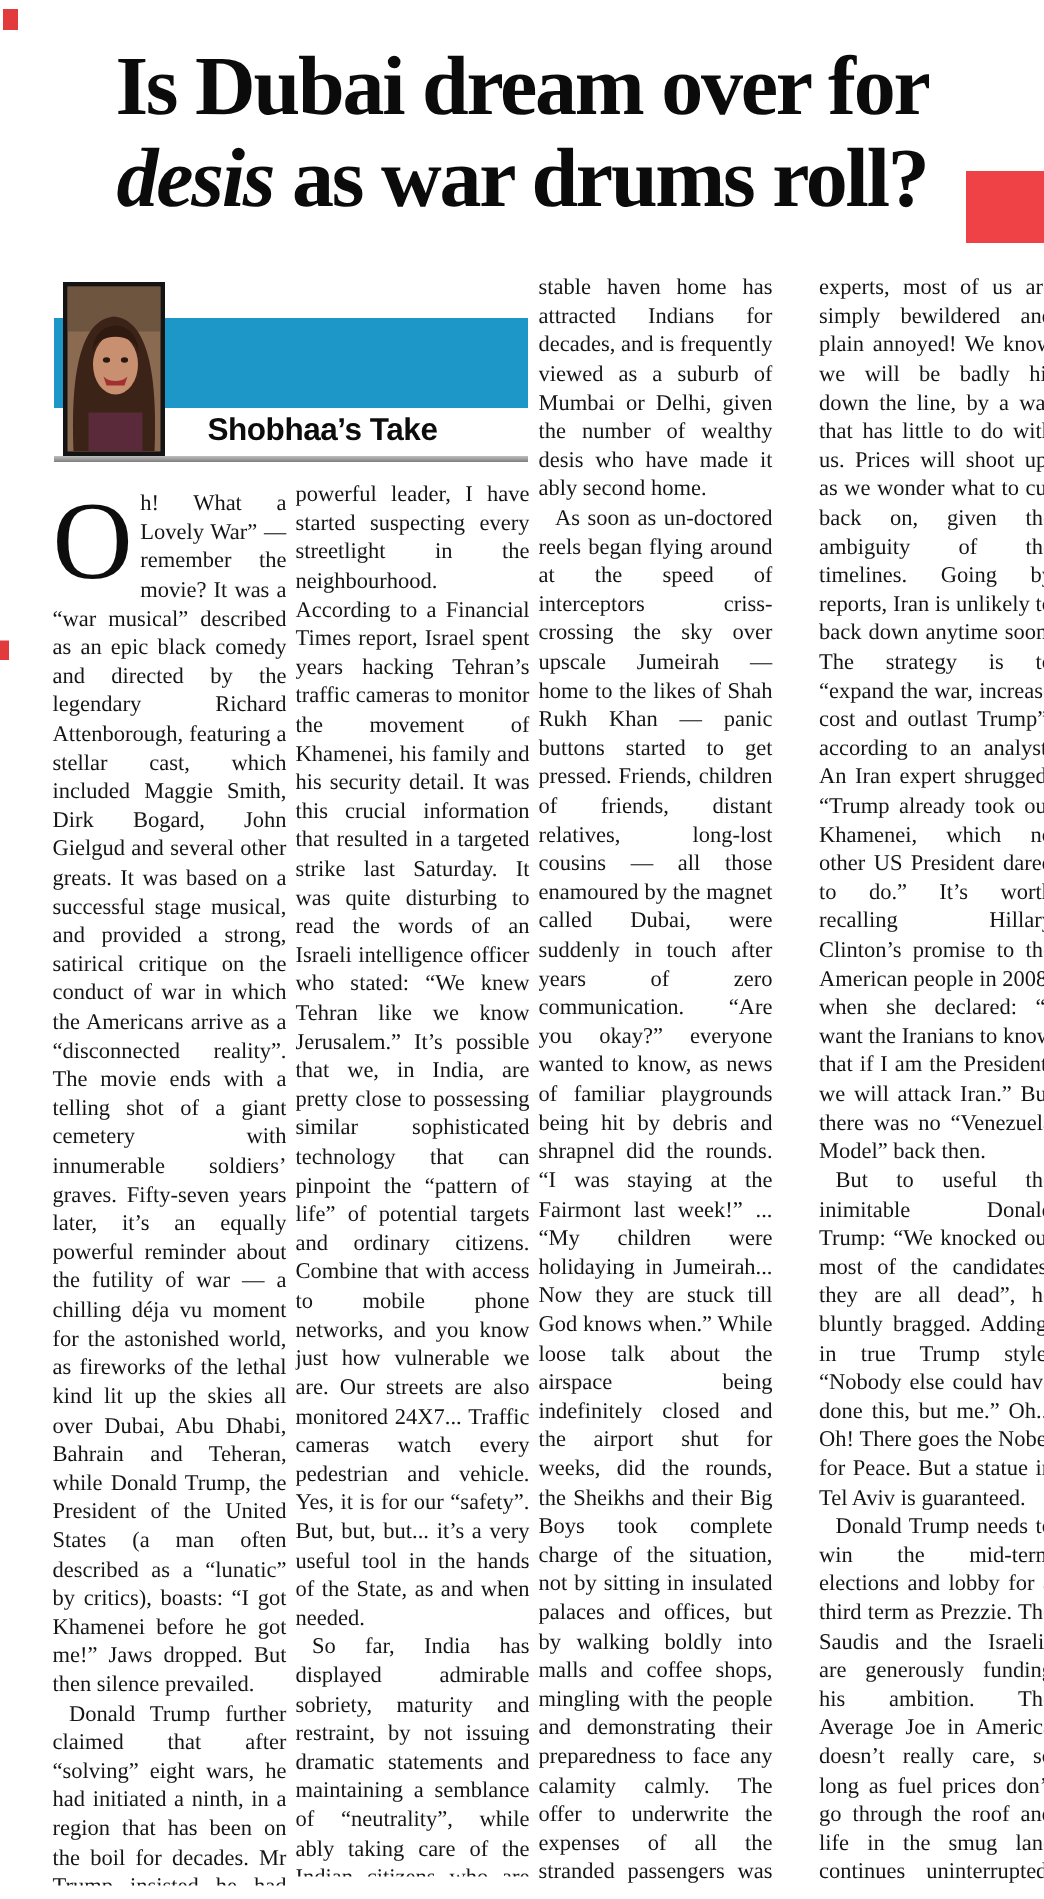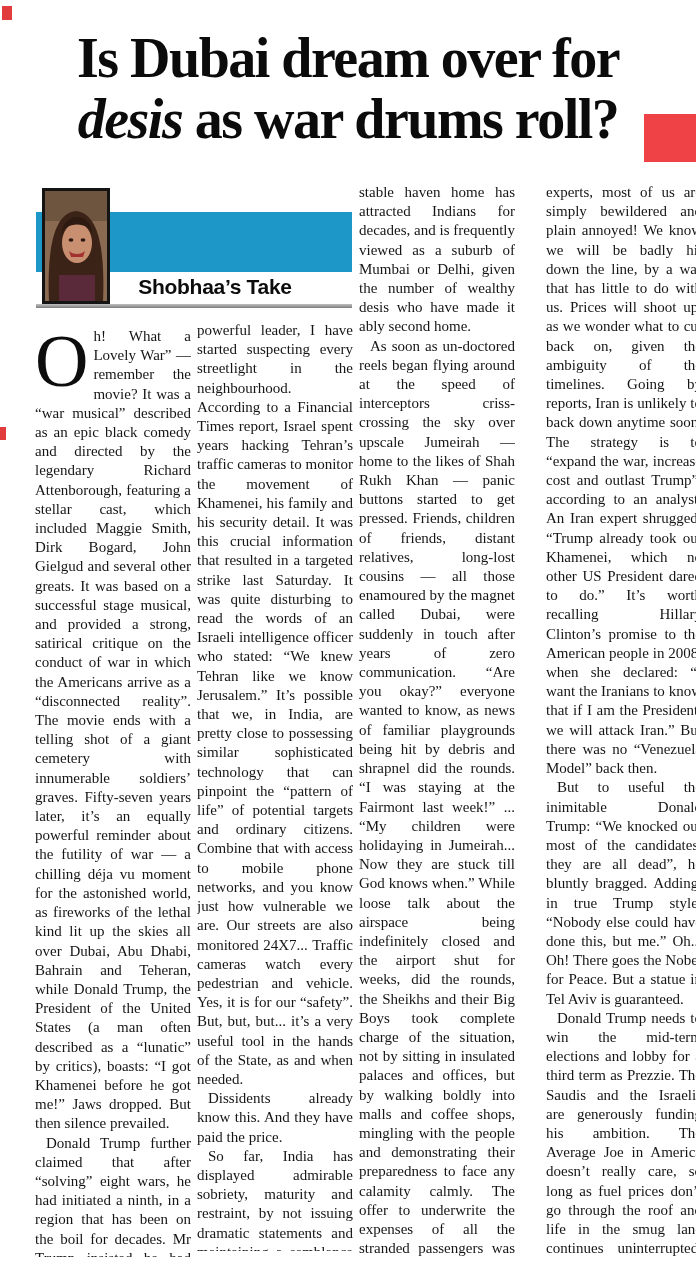--- a/index.html
+++ b/index.html
@@ -86,21 +86,20 @@
   <div class="rule"></div>
 
   <div class="col col1">
     <p class="first"><span class="dropcap">O</span><span class="italic">h! What a Lovely War” — </span><span>remember the movie? It was a “war musical” described as an epic black comedy and directed by the legendary Richard Attenborough, featuring a stellar cast, which included Maggie Smith, Dirk Bogard, John Gielgud and several other greats. It was based on a successful stage musical, and provided a strong, satirical critique on the conduct of war in which the Americans arrive as a “disconnected reality”. The movie ends with a telling shot of a giant cemetery with innumerable soldiers’ graves. Fifty-seven years later, it’s an equally powerful reminder about the futility of war — a chilling déja vu moment for the astonished world, as fireworks of the lethal kind lit up the skies all over Dubai, Abu Dhabi, Bahrain and Teheran, while Donald Trump, the President of the United States (a man often described as a “lunatic” by critics), boasts: “I got Khamenei before he got me!” Jaws dropped. But then silence prevailed.</span></p>
     <p>Donald Trump further claimed that after “solving” eight wars, he had initiated a ninth, in a region that has been on the boil for decades. Mr Trump insisted he had “specific, classified information” about an assassination attempt (targeting him) on American soil. “They tried twice... I got him first,” he bragged, like it was a Cowboys versus Injuns game being played in the schoolyard by a bunch of hyper-active brats.</p>
 
   </div>
 
   <div class="col col2">
     <p class="first"><span>powerful leader, I have started suspecting every streetlight in the neighbourhood. According to a </span><span class="italic">Financial Times</span><span> report, Israel spent years hacking Tehran’s traffic cameras to monitor the movement of Khamenei, his family and his security detail. It was this crucial information that resulted in a targeted strike last Saturday. It was quite disturbing to read the words of an Israeli intelligence officer who stated: “We knew Tehran like we know Jerusalem.” It’s possible that we, in India, are pretty close to possessing similar sophisticated technology that can pinpoint the “pattern of life” of potential targets and ordinary citizens. Combine that with access to mobile phone networks, and you know just how vulnerable we are. Our streets are also monitored 24X7... Traffic cameras watch every pedestrian and vehicle. Yes, it is for our “safety”. But, but, but... it’s a very useful tool in the hands of the State, as and when needed.</span></p>
-    <p>Dissidents already know this. And they have paid the price.</p>
     <p>So far, India has displayed admirable sobriety, maturity and restraint, by not issuing dramatic statements and maintaining a semblance of “neutrality”, while ably taking care of the Indian citizens who are stuck, stranded and scared in destinations across the Middle East.</p>
 
   </div>
 
   <div class="col col3">
     <p class="first"><span>stable haven home has attracted Indians for decades, and is frequently viewed as a suburb of Mumbai or Delhi, given the number of wealthy </span><span class="italic">desis</span><span> who have made it ably second home.</span></p>
     <p>As soon as un-doctored reels began flying around at the speed of interceptors criss-crossing the sky over upscale Jumeirah — home to the likes of Shah Rukh Khan — panic buttons started to get pressed. Friends, children of friends, distant relatives, long-lost cousins — all those enamoured by the magnet called Dubai, were suddenly in touch after years of zero communication. “Are you okay?” everyone wanted to know, as news of familiar playgrounds being hit by debris and shrapnel did the rounds. “I was staying at the Fairmont last week!” ... “My children were holidaying in Jumeirah... Now they are stuck till God knows when.” While loose talk about the airspace being indefinitely closed and the airport shut for weeks, did the rounds, the Sheikhs and their Big Boys took complete charge of the situation, not by sitting in insulated palaces and offices, but by walking boldly into malls and coffee shops, mingling with the people and demonstrating their preparedness to face any calamity calmly. The offer to underwrite the expenses of all the stranded passengers was another master stroke. The practical and measured approach to the escalating crisis restored the confidence of jittery locals, as they resumed their routines...</p>
 
   </div>
 

